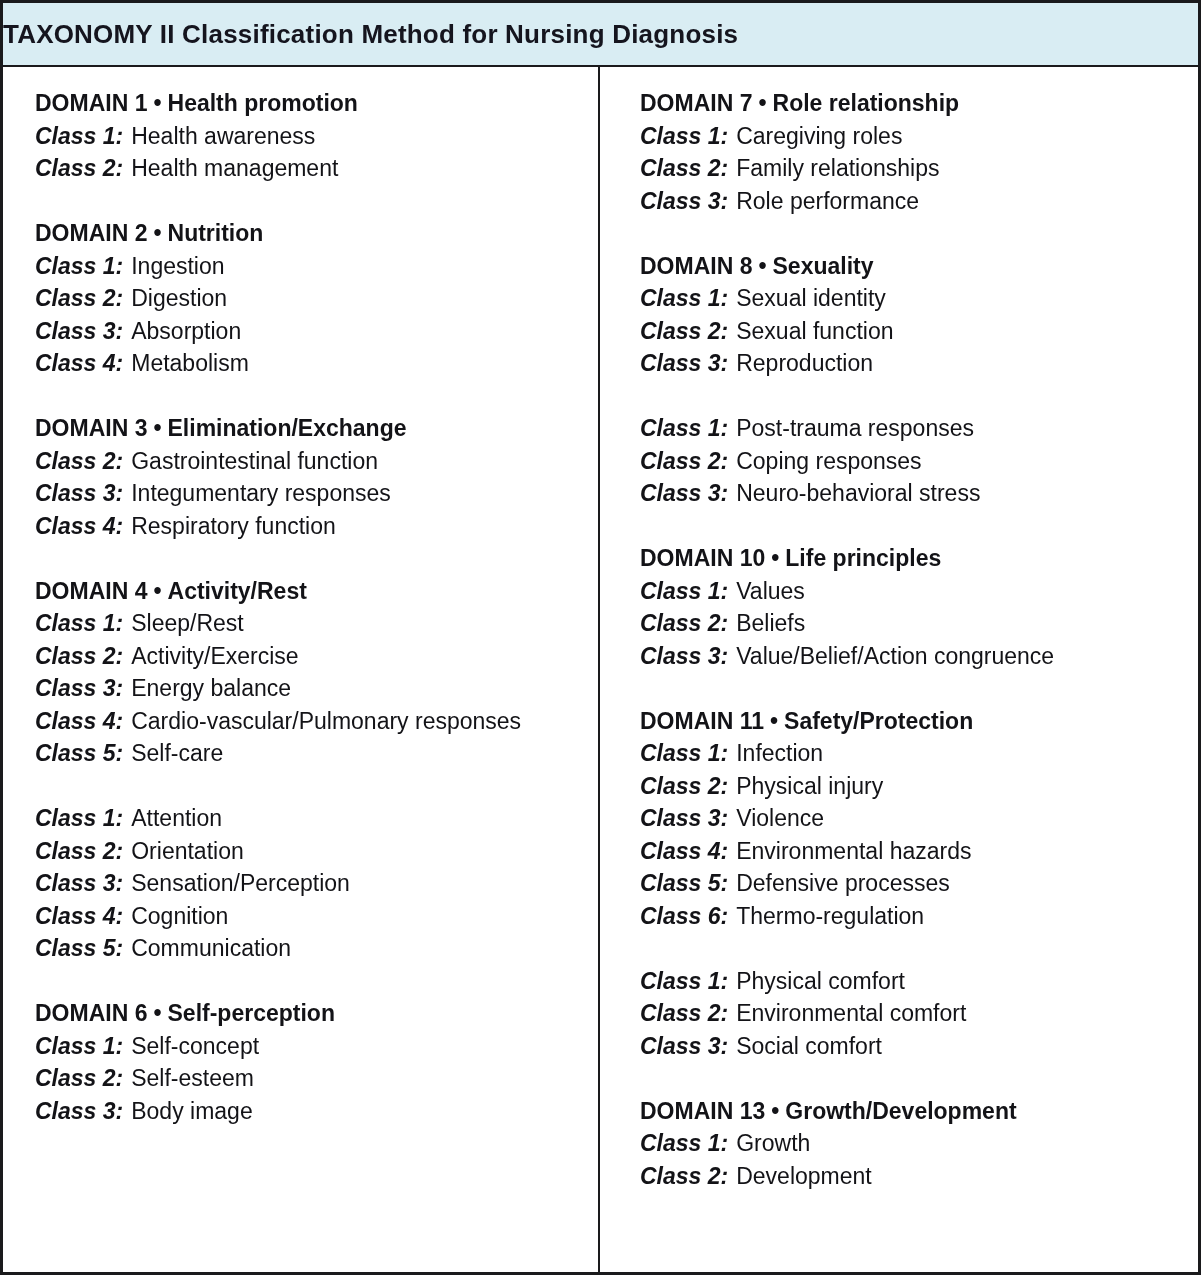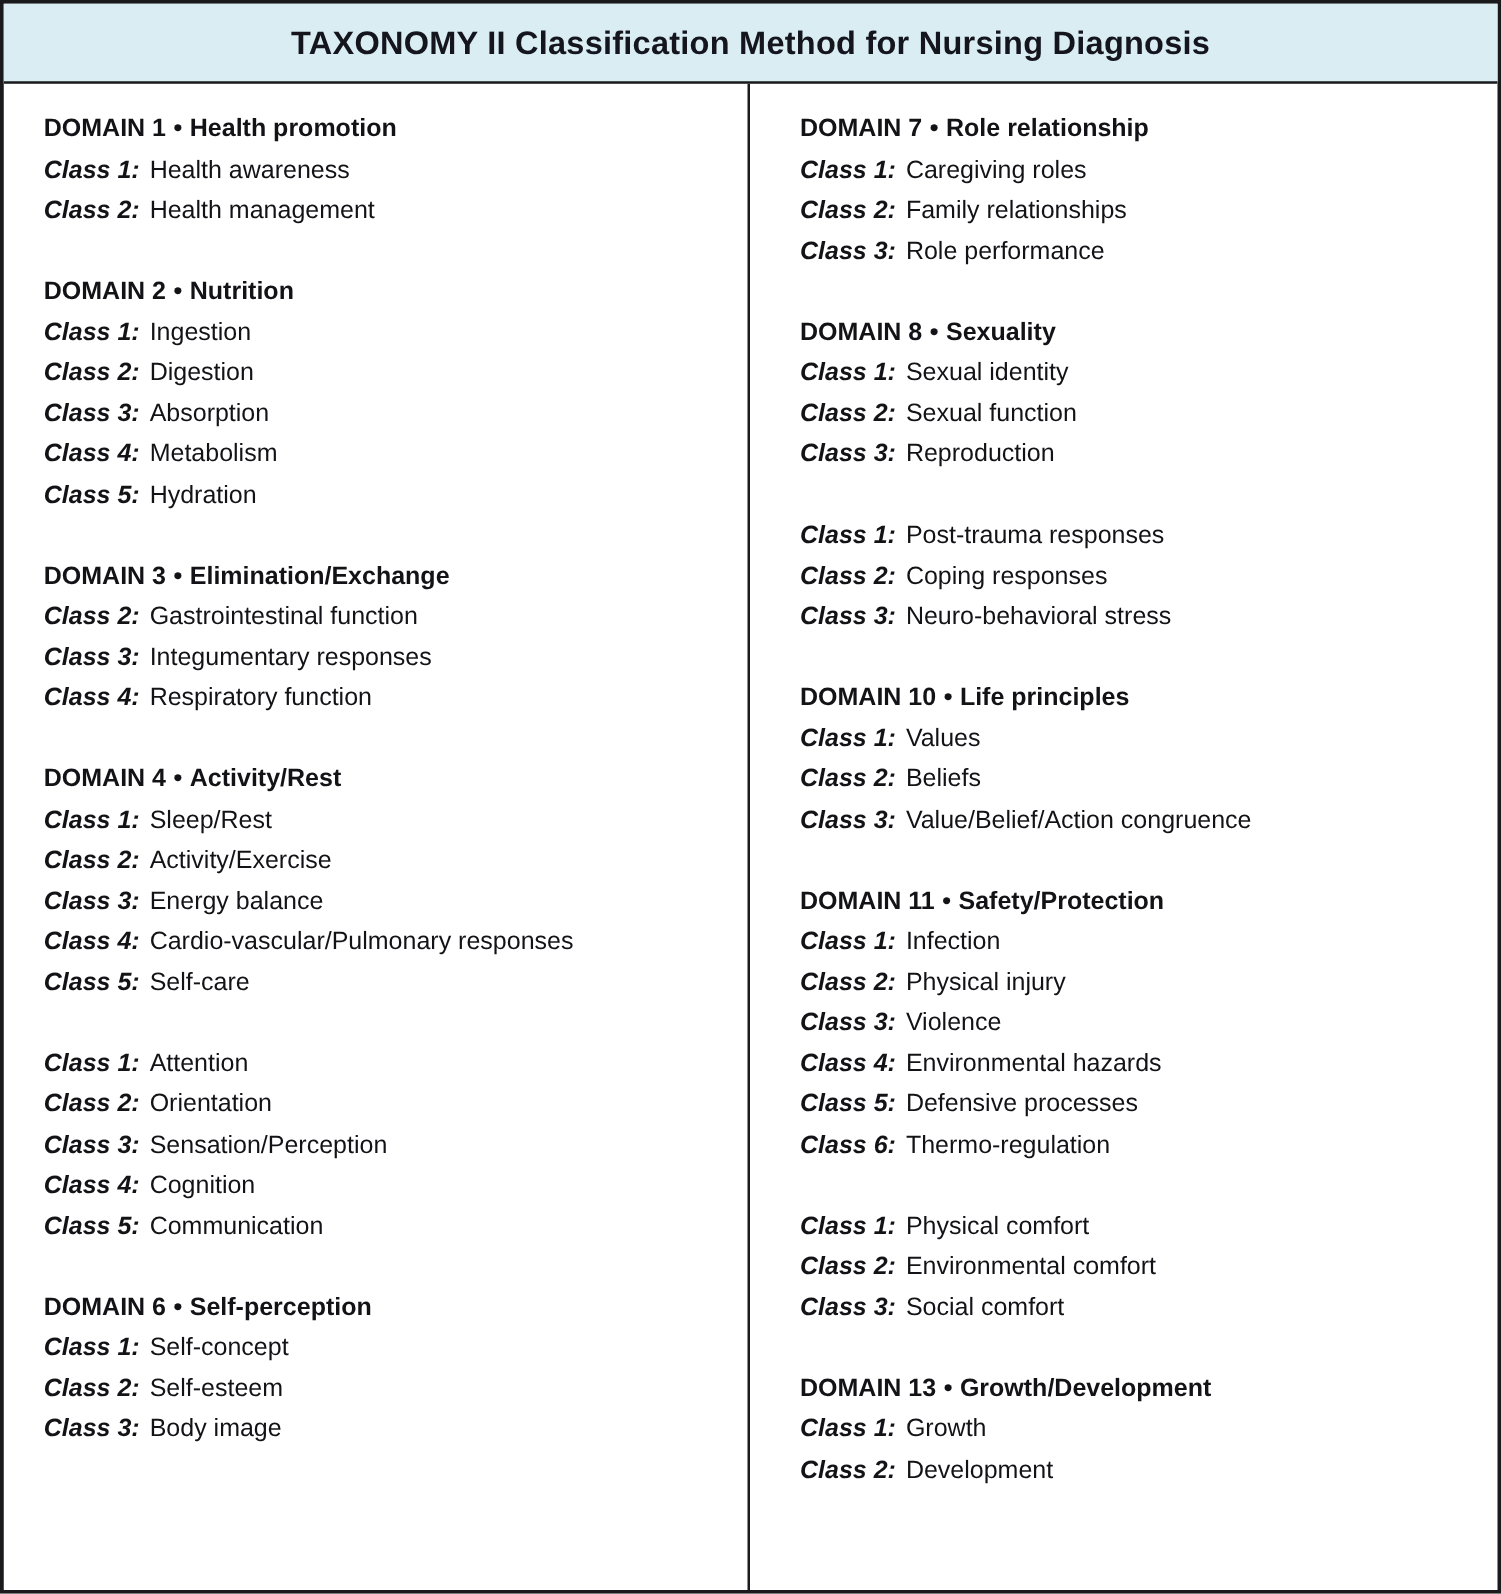--- a/index.html
+++ b/index.html
@@ -14,30 +14,30 @@
     border:3px solid var(--border-color);
     background:#ffffff;
     display:flex;flex-direction:column;
     font-family:"Liberation Sans","DejaVu Sans",sans-serif;
     color:var(--text-color);
   }
   .header{
     flex:none;height:64px;
     background:var(--header-bg);
     border-bottom:2px solid var(--border-color);
-    display:flex;align-items:center;justify-content:center;
+    display:flex;align-items:center;justify-content:flex-start;
   }
   .header-title{
     font-size:26px;font-weight:bold;letter-spacing:.2px;
     color:#15151e;white-space:nowrap;
   }
   .body{flex:1;display:flex;min-height:0;}
   .col{
     padding:20px 12px 0 32px;
-    font-size:20px;line-height:32.5px;
+    font-size:23px;line-height:32.5px;
   }
   .col-left{flex:none;width:597px;border-right:2px solid var(--border-color);}
   .col-right{flex:1;padding-left:40px;}
   .domain-group{margin-bottom:32.5px;}
   .domain-heading{font-weight:bold;white-space:nowrap;}
   .bullet{display:inline-block;margin:0 6px;font-weight:bold;}
   .class-line{white-space:nowrap;}
   .class-label{font-weight:bold;margin-right:8px;font-style:italic;}
 </style>
 </head>
@@ -53,21 +53,20 @@
           <div class="domain-heading"><span class="domain-number">DOMAIN 1</span><span class="bullet">•</span><span class="domain-name">Health promotion</span></div>
           <div class="class-line"><span class="class-label">Class 1:</span><span class="class-value">Health awareness</span></div>
           <div class="class-line"><span class="class-label">Class 2:</span><span class="class-value">Health management</span></div>
         </div>
         <div class="domain-group">
           <div class="domain-heading"><span class="domain-number">DOMAIN 2</span><span class="bullet">•</span><span class="domain-name">Nutrition</span></div>
           <div class="class-line"><span class="class-label">Class 1:</span><span class="class-value">Ingestion</span></div>
           <div class="class-line"><span class="class-label">Class 2:</span><span class="class-value">Digestion</span></div>
           <div class="class-line"><span class="class-label">Class 3:</span><span class="class-value">Absorption</span></div>
           <div class="class-line"><span class="class-label">Class 4:</span><span class="class-value">Metabolism</span></div>
-          <div class="class-line"><span class="class-label">Class 5:</span><span class="class-value">Hydration</span></div>
         </div>
         <div class="domain-group">
           <div class="domain-heading"><span class="domain-number">DOMAIN 3</span><span class="bullet">•</span><span class="domain-name">Elimination/Exchange</span></div>
           <div class="class-line"><span class="class-label">Class 2:</span><span class="class-value">Gastrointestinal function</span></div>
           <div class="class-line"><span class="class-label">Class 3:</span><span class="class-value">Integumentary responses</span></div>
           <div class="class-line"><span class="class-label">Class 4:</span><span class="class-value">Respiratory function</span></div>
         </div>
         <div class="domain-group">
           <div class="domain-heading"><span class="domain-number">DOMAIN 4</span><span class="bullet">•</span><span class="domain-name">Activity/Rest</span></div>
           <div class="class-line"><span class="class-label">Class 1:</span><span class="class-value">Sleep/Rest</span></div>

